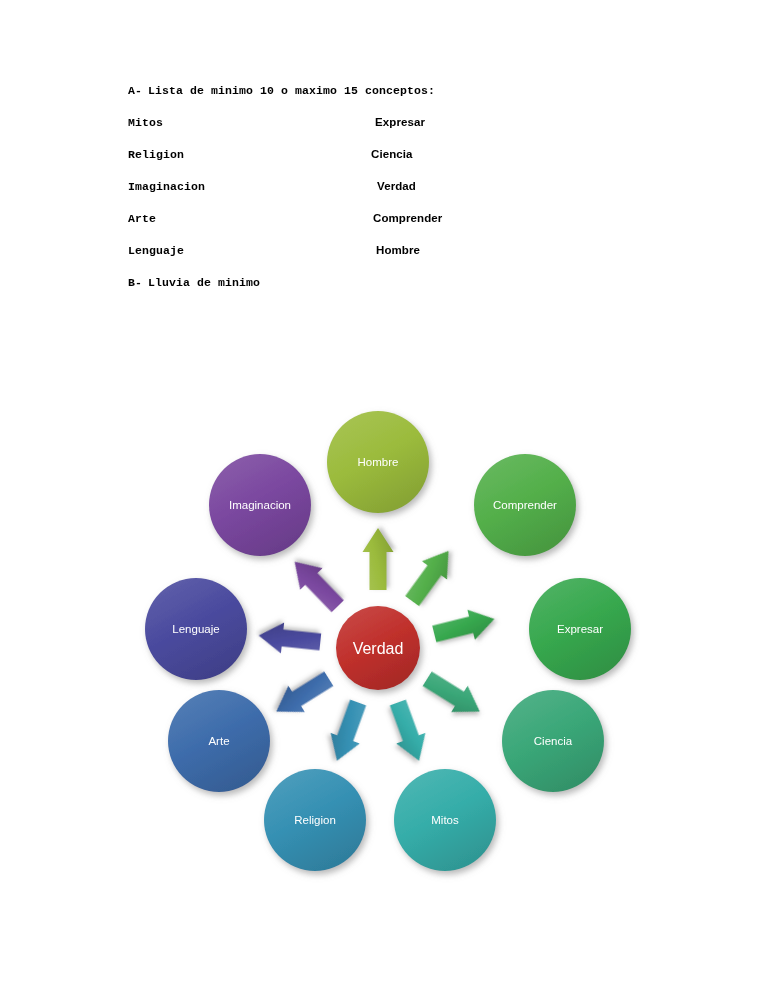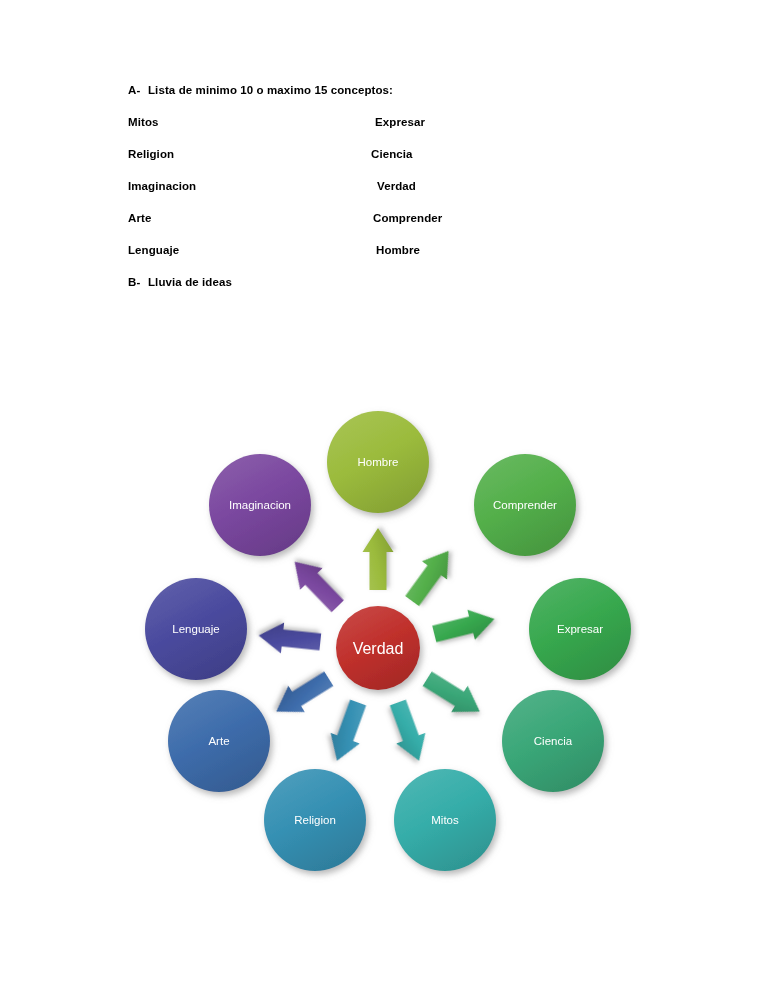--- a/index.html
+++ b/index.html
@@ -34,20 +34,21 @@
     white-space: nowrap;
   }
   .text-line .marker {
     display: inline-block;
     width: 20px;
   }
   .text-line .col-left {
     position: absolute;
     left: 0;
     top: 0;
+    font-family: Liberation Mono, monospace;
   }
   .text-line .col-right {
     position: absolute;
     top: 0;
   }
 
   
   .diagram {
     position: absolute;
     left: 130px;
@@ -101,21 +102,21 @@
     <span class="col-right" style="left: 245px;">Comprender</span>
   </div>
 
   <div class="text-line">
     <span class="col-left">Lenguaje</span>
     <span class="col-right" style="left: 248px;">Hombre</span>
   </div>
 
   <div class="text-line">
     <span class="col-left">
-      <span class="marker">B-</span><span>Lluvia de ideas</span>
+      <span class="marker">B-</span><span>Lluvia de minimo</span>
     </span>
   </div>
 
 </div>
 
 <div class="diagram">
   <svg class="diagram-svg" viewBox="0 0 510 505">
     <defs>
       <filter id="softshadow" x="-40%" y="-40%" width="190%" height="190%">
         <feDropShadow dx="2.5" dy="3.5" stdDeviation="3" flood-color="#808080" flood-opacity="0.55"></feDropShadow>

